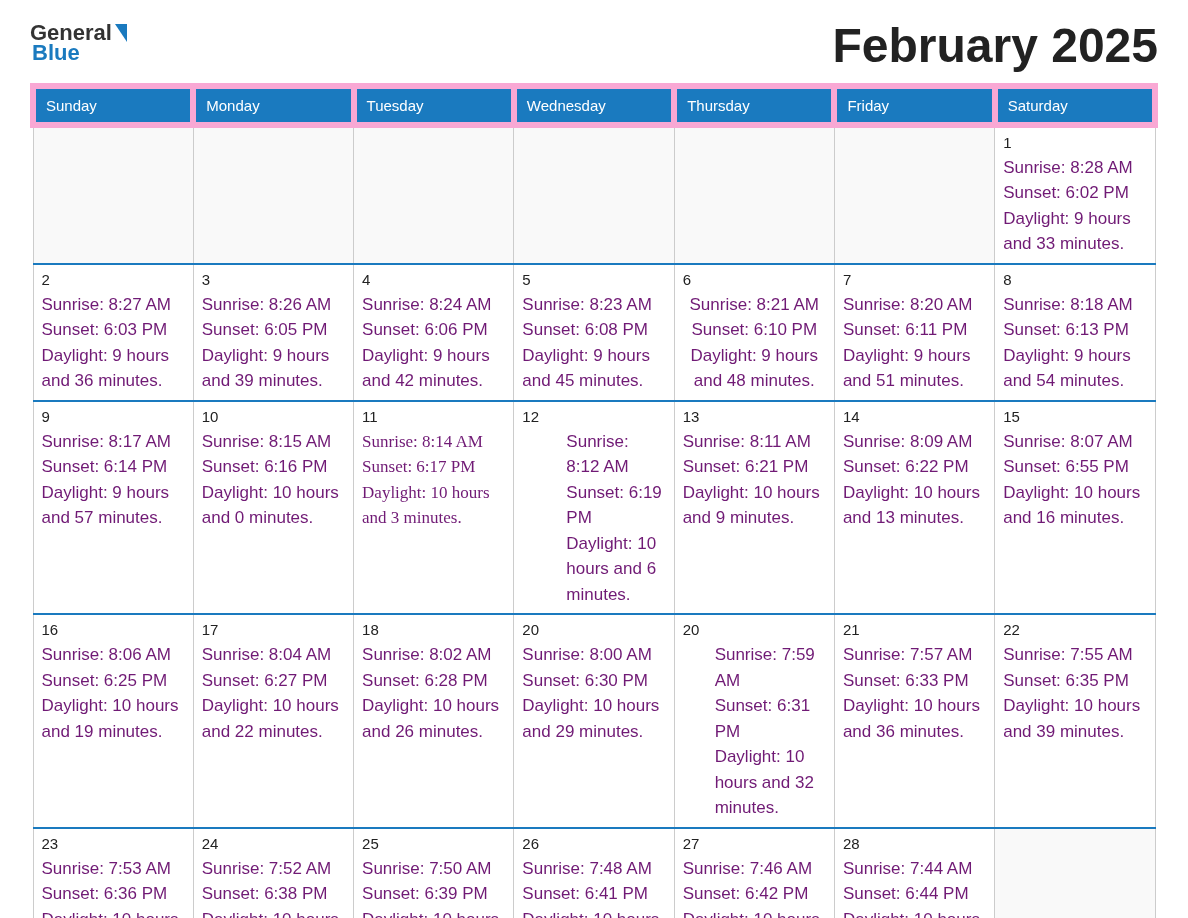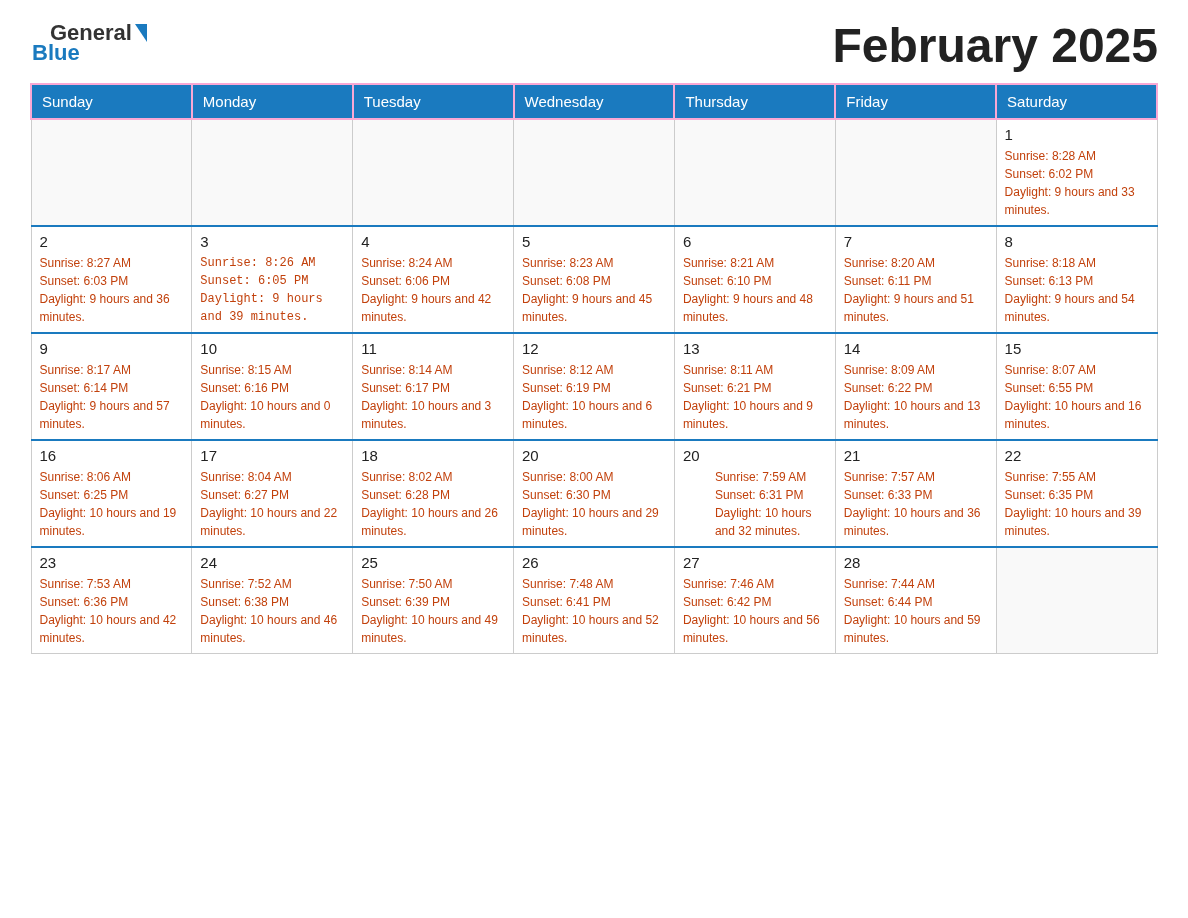--- a/index.html
+++ b/index.html
@@ -20,21 +20,20 @@
       display: flex;
       flex-direction: column;
       align-items: flex-start;
     }
     .logo-text {
       display: flex;
       align-items: center;
       font-size: 22px;
       font-weight: bold;
       color: #333;
-      margin-left: 20px;
     }
     .logo-general {
       color: #333;
     }
     .logo-arrow {
       width: 0;
       height: 0;
       border-left: 12px solid transparent;
       border-right: 0px solid transparent;
       border-top: 18px solid #1a7abf;
@@ -69,21 +68,21 @@
       border-collapse: collapse;
       margin-top: 10px;
     }
     .calendar th {
       background-color: #1a7abf;
       color: #fff;
       font-size: 15px;
       font-weight: normal;
       padding: 8px 10px;
       text-align: left;
-      border: 2px solid #f9a8d4;
+      border: 6px solid #f9a8d4;
     }
     .calendar td {
       vertical-align: top;
       padding: 6px 8px;
       border: 1px solid #ccc;
       border-top: 2px solid #1a7abf;
       font-size: 12px;
       color: #333;
       width: calc(100% / 7);
       min-height: 110px;
@@ -93,22 +92,22 @@
       background: #f9f9f9;
     }
     .day-number {
       font-size: 15px;
       font-weight: normal;
       color: #222;
       margin-bottom: 4px;
       display: block;
     }
     .day-info {
-      font-size: 12px;
-      color: #c2410c;
+      font-size: 17px;
+      color: #701a75;
       line-height: 1.5;
     }
   </style>
 </head>
 <body>
 
 <div class="header">
   <div class="logo">
     <div class="logo-text">
       <span class="logo-general">General</span>
@@ -150,39 +149,39 @@
       </tr>
       <tr>
         <td>
           <span class="day-number">2</span>
           <div class="day-info" style="white-space: pre-line;">Sunrise: 8:27 AM
 Sunset: 6:03 PM
 Daylight: 9 hours and 36 minutes.</div>
         </td>
         <td>
           <span class="day-number">3</span>
-          <div class="day-info" style="white-space: pre-line; font-family: Liberation Mono, monospace;">Sunrise: 8:26 AM
+          <div class="day-info" style="white-space: pre-line;">Sunrise: 8:26 AM
 Sunset: 6:05 PM
 Daylight: 9 hours and 39 minutes.</div>
         </td>
         <td>
           <span class="day-number">4</span>
           <div class="day-info" style="white-space: pre-line;">Sunrise: 8:24 AM
 Sunset: 6:06 PM
 Daylight: 9 hours and 42 minutes.</div>
         </td>
         <td>
           <span class="day-number">5</span>
           <div class="day-info" style="white-space: pre-line;">Sunrise: 8:23 AM
 Sunset: 6:08 PM
 Daylight: 9 hours and 45 minutes.</div>
         </td>
         <td>
           <span class="day-number">6</span>
-          <div class="day-info" style="white-space: pre-line;">Sunrise: 8:21 AM
+          <div class="day-info" style="white-space: pre-line; text-align: center;">Sunrise: 8:21 AM
 Sunset: 6:10 PM
 Daylight: 9 hours and 48 minutes.</div>
         </td>
         <td>
           <span class="day-number">7</span>
           <div class="day-info" style="white-space: pre-line;">Sunrise: 8:20 AM
 Sunset: 6:11 PM
 Daylight: 9 hours and 51 minutes.</div>
         </td>
         <td>
@@ -200,27 +199,27 @@
 Daylight: 9 hours and 57 minutes.</div>
         </td>
         <td>
           <span class="day-number">10</span>
           <div class="day-info" style="white-space: pre-line;">Sunrise: 8:15 AM
 Sunset: 6:16 PM
 Daylight: 10 hours and 0 minutes.</div>
         </td>
         <td>
           <span class="day-number">11</span>
-          <div class="day-info" style="white-space: pre-line;">Sunrise: 8:14 AM
+          <div class="day-info" style="white-space: pre-line; font-family: Liberation Serif, serif;">Sunrise: 8:14 AM
 Sunset: 6:17 PM
 Daylight: 10 hours and 3 minutes.</div>
         </td>
         <td>
           <span class="day-number">12</span>
-          <div class="day-info" style="white-space: pre-line;">Sunrise: 8:12 AM
+          <div class="day-info" style="white-space: pre-line; margin-left: 44px;">Sunrise: 8:12 AM
 Sunset: 6:19 PM
 Daylight: 10 hours and 6 minutes.</div>
         </td>
         <td>
           <span class="day-number">13</span>
           <div class="day-info" style="white-space: pre-line;">Sunrise: 8:11 AM
 Sunset: 6:21 PM
 Daylight: 10 hours and 9 minutes.</div>
         </td>
         <td>

